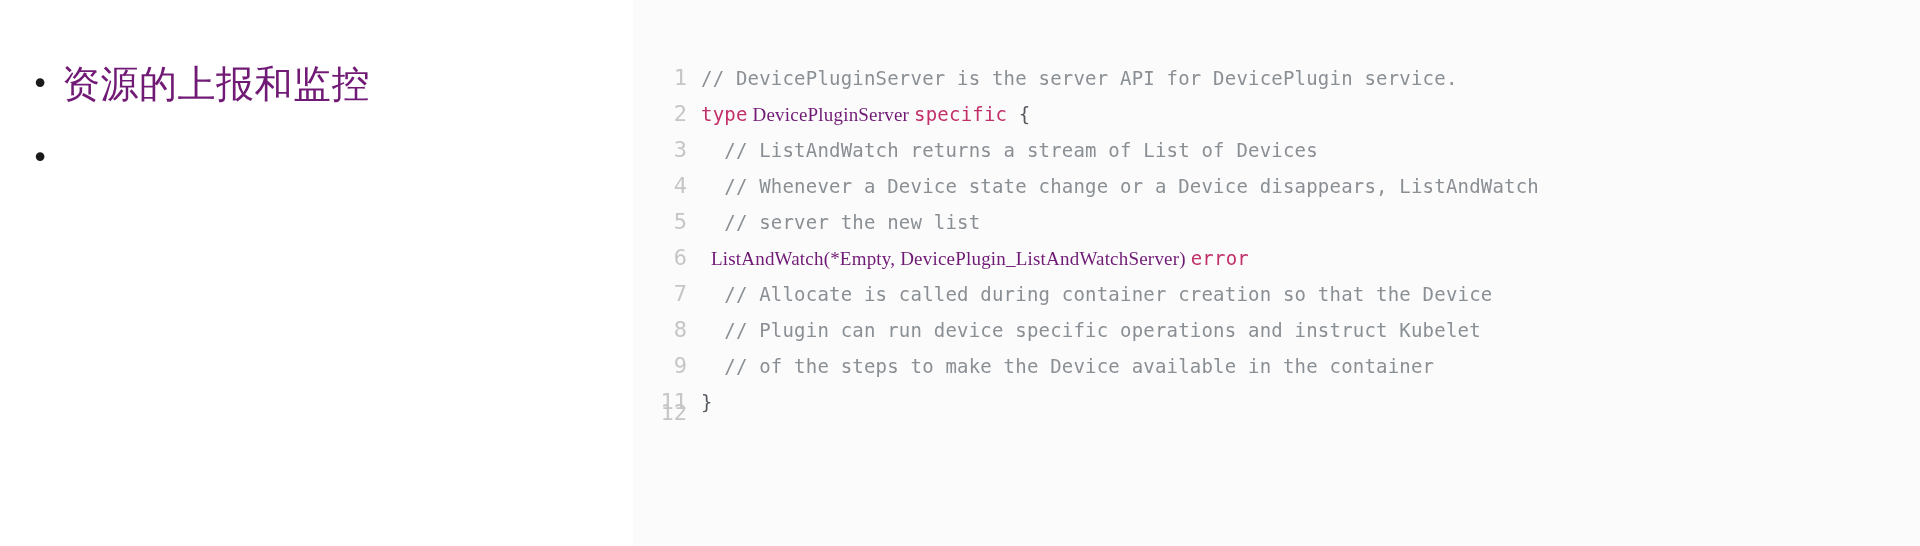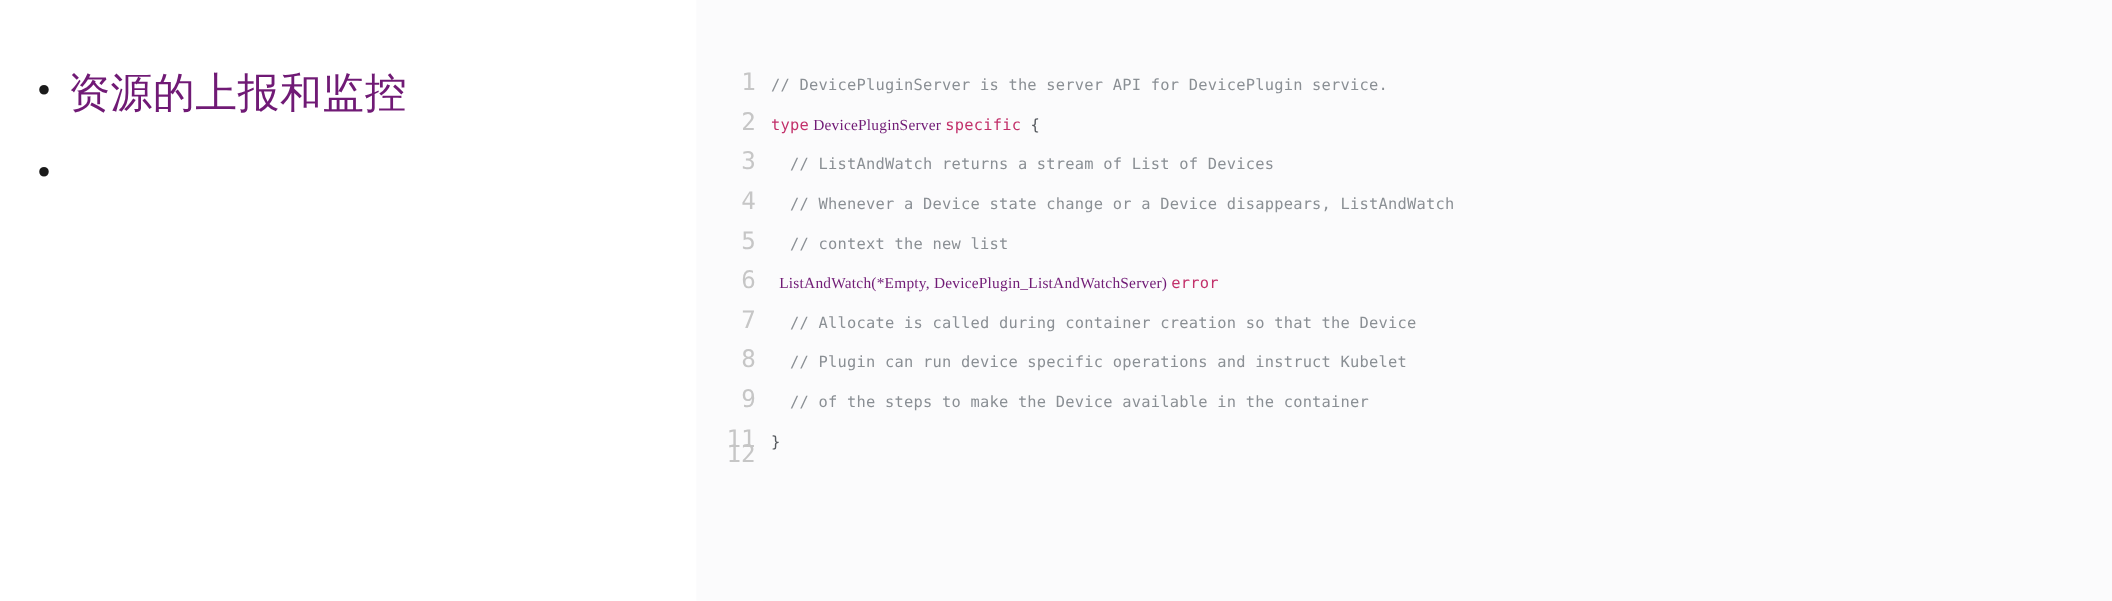--- a/index.html
+++ b/index.html
@@ -81,21 +81,21 @@
     padding-right: 14px;
     box-sizing: border-box;
     font-family: "DejaVu Sans Mono", "Liberation Mono", monospace;
     font-size: 22px;
     color: #c6c6c6;
     user-select: none;
   }
   .line-code {
     flex: 1 1 auto;
     font-family: "DejaVu Sans Mono", "Liberation Mono", monospace;
-    font-size: 14px;
+    font-size: 19px;
     letter-spacing: 0.2px;
     color: #55595e;
     white-space: pre;
     position: relative;
     margin-top: 46px;
   }
   .tok-comment { color: #8a8f94; }
   .tok-kw      { color: #c2306a; text-align: right; }
   .tok-ident   { color: #701a75; font-family: Liberation Serif, serif; }
   .tok-punct   { color: #55595e; }
@@ -125,21 +125,21 @@
         </div>
       </div>
   </div>
 
   <div id="code-panel">
     <div id="code-lines">
         <div class="code-line"><span class="line-no">1</span><span class="line-code"><span class="tok-comment">// DevicePluginServer is the server API for DevicePlugin service.</span></span></div>
         <div class="code-line"><span class="line-no">2</span><span class="line-code"><span class="tok-kw">type</span><span class="tok-ident"> DevicePluginServer </span><span class="tok-kw">specific</span><span class="tok-punct"> {</span></span></div>
         <div class="code-line"><span class="line-no">3</span><span class="line-code"><span class="tok-comment">  // ListAndWatch returns a stream of List of Devices</span></span></div>
         <div class="code-line"><span class="line-no">4</span><span class="line-code"><span class="tok-comment">  // Whenever a Device state change or a Device disappears, ListAndWatch</span></span></div>
-        <div class="code-line"><span class="line-no">5</span><span class="line-code"><span class="tok-comment">  // context the new list</span></span></div>
+        <div class="code-line"><span class="line-no">5</span><span class="line-code"><span class="tok-comment">  // server the new list</span></span></div>
         <div class="code-line"><span class="line-no">6</span><span class="line-code"><span class="tok-ident">  ListAndWatch(*Empty, DevicePlugin_ListAndWatchServer) </span><span class="tok-kw">error</span></span></div>
         <div class="code-line"><span class="line-no">7</span><span class="line-code"><span class="tok-comment">  // Allocate is called during container creation so that the Device</span></span></div>
         <div class="code-line"><span class="line-no">8</span><span class="line-code"><span class="tok-comment">  // Plugin can run device specific operations and instruct Kubelet</span></span></div>
         <div class="code-line"><span class="line-no">9</span><span class="line-code"><span class="tok-comment">  // of the steps to make the Device available in the container</span></span></div>
         <div class="code-line"><span class="line-no">11</span><span class="line-code"><span class="tok-punct">}</span></span></div>
         <div class="code-line"><span class="line-no">12</span><span class="line-code"></span></div>
       </div>
   </div>
 
 </div>

